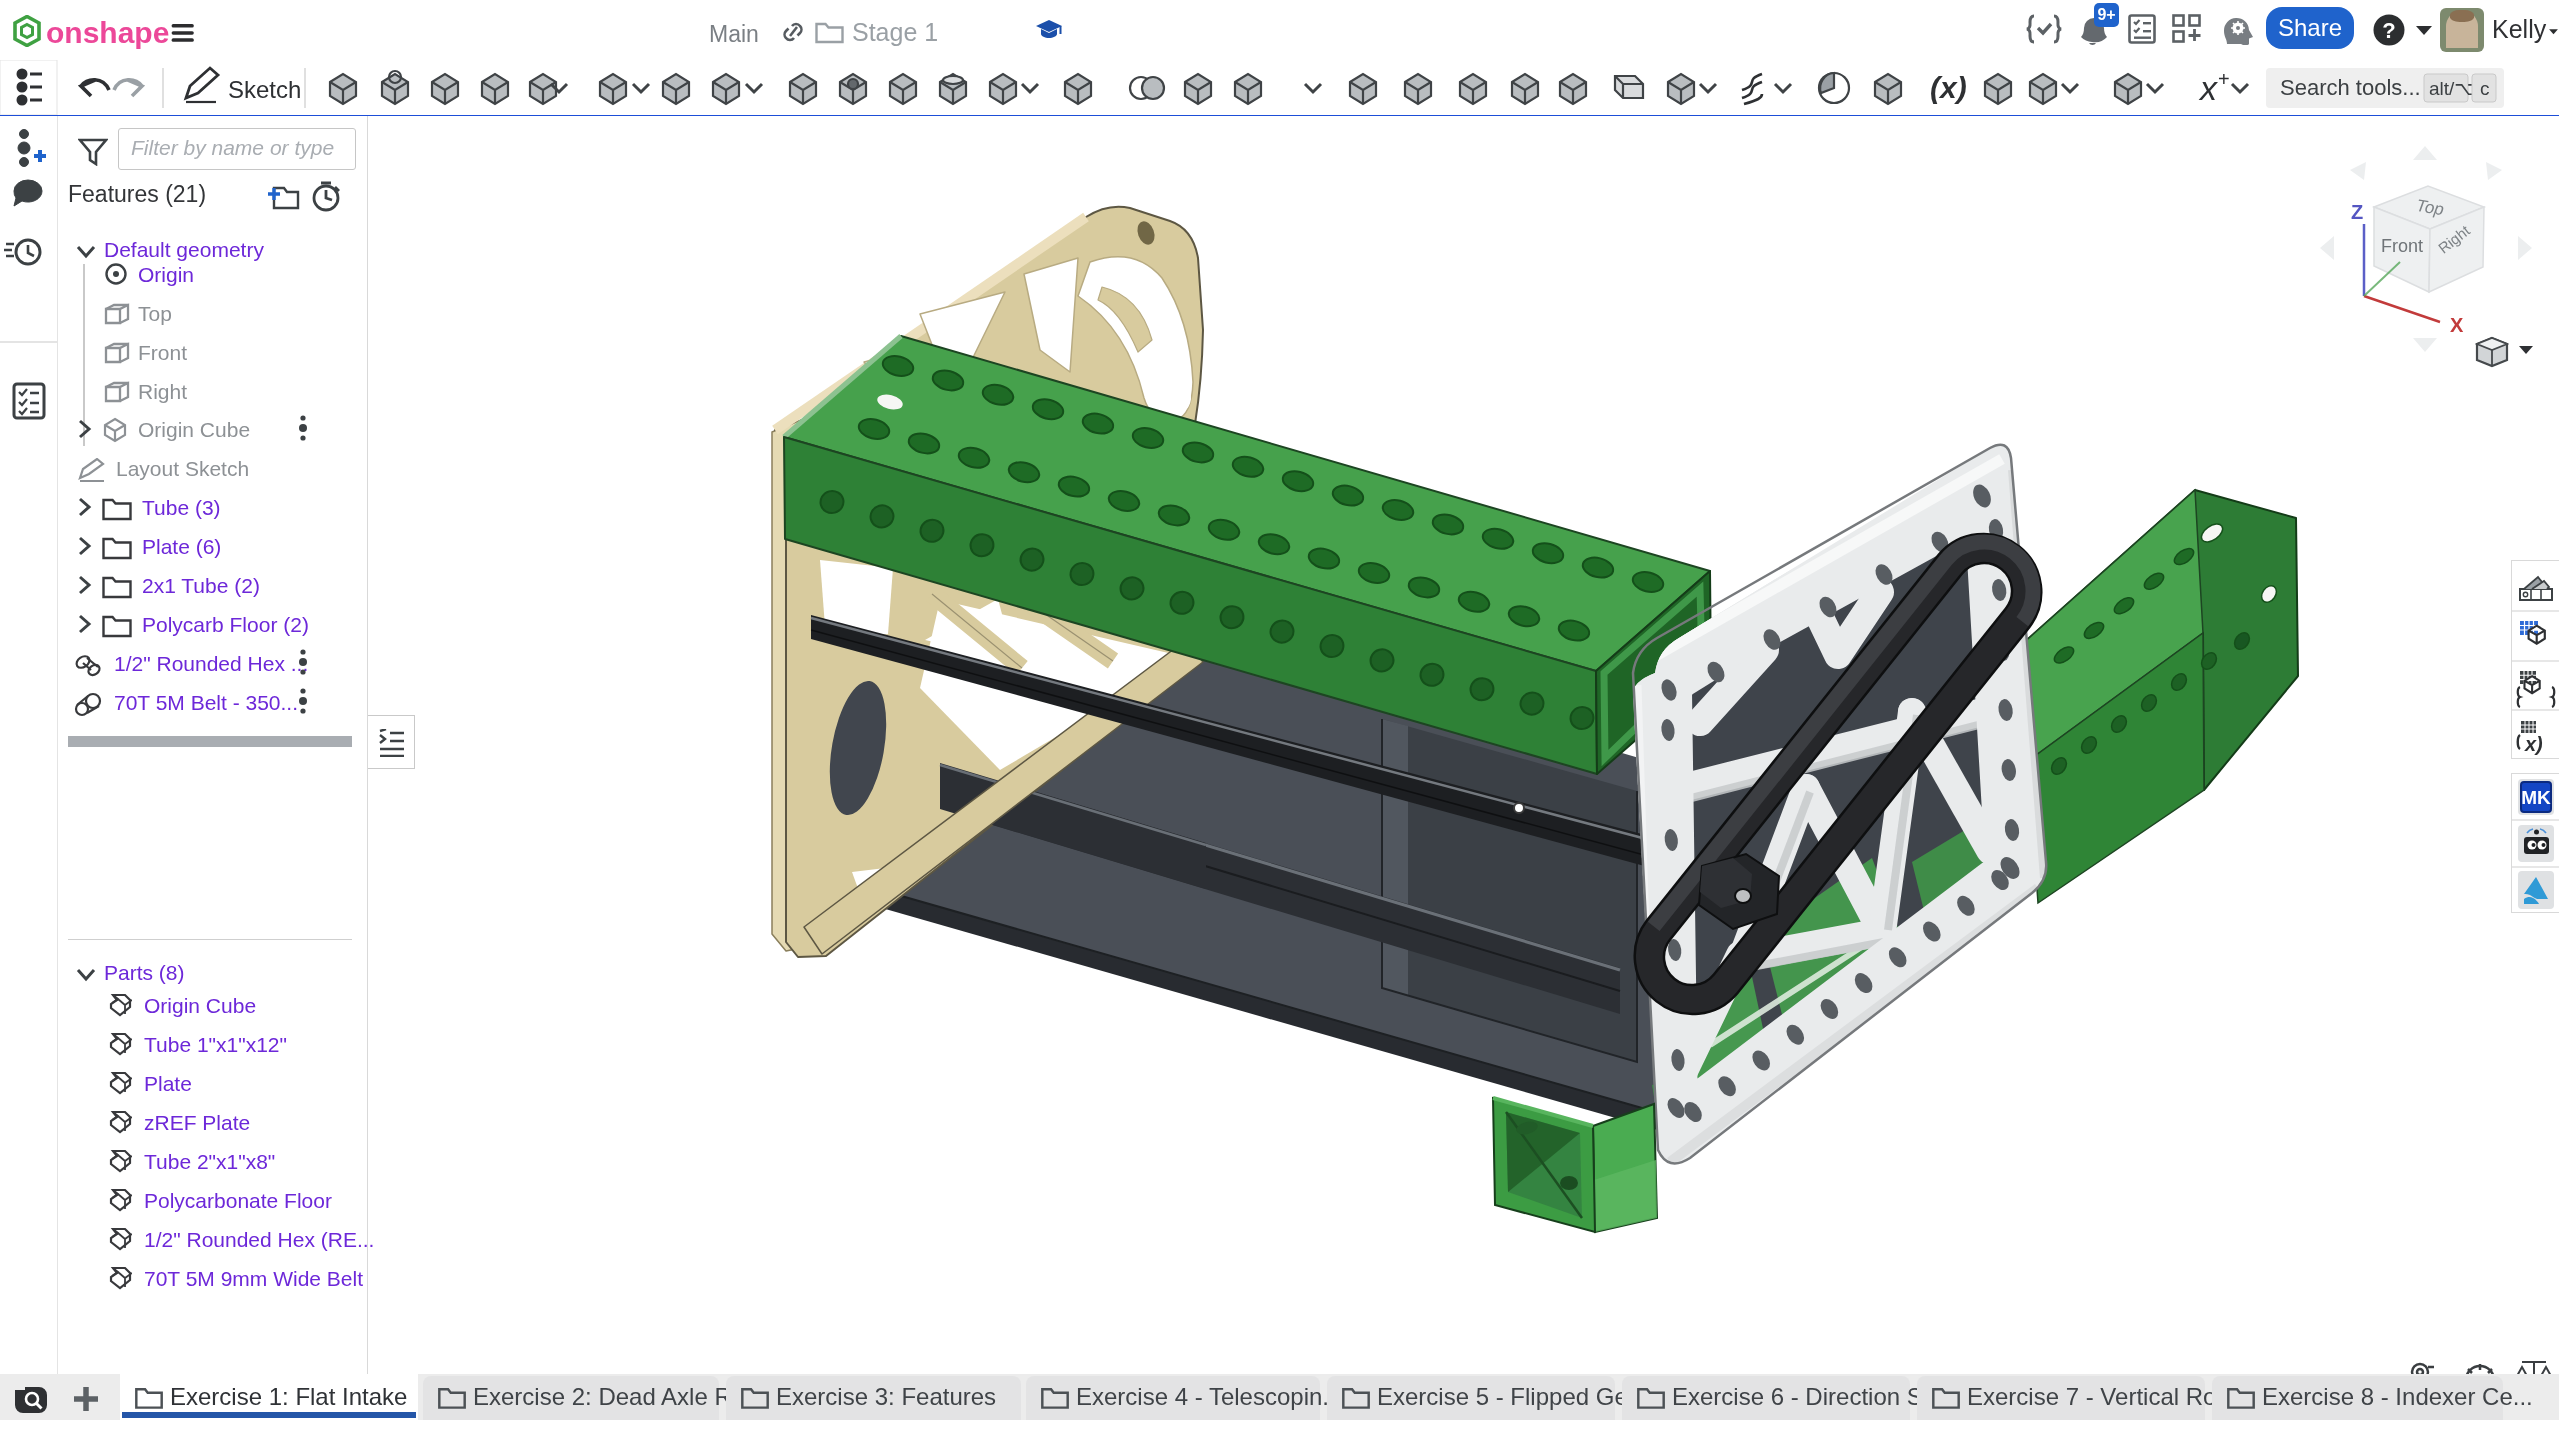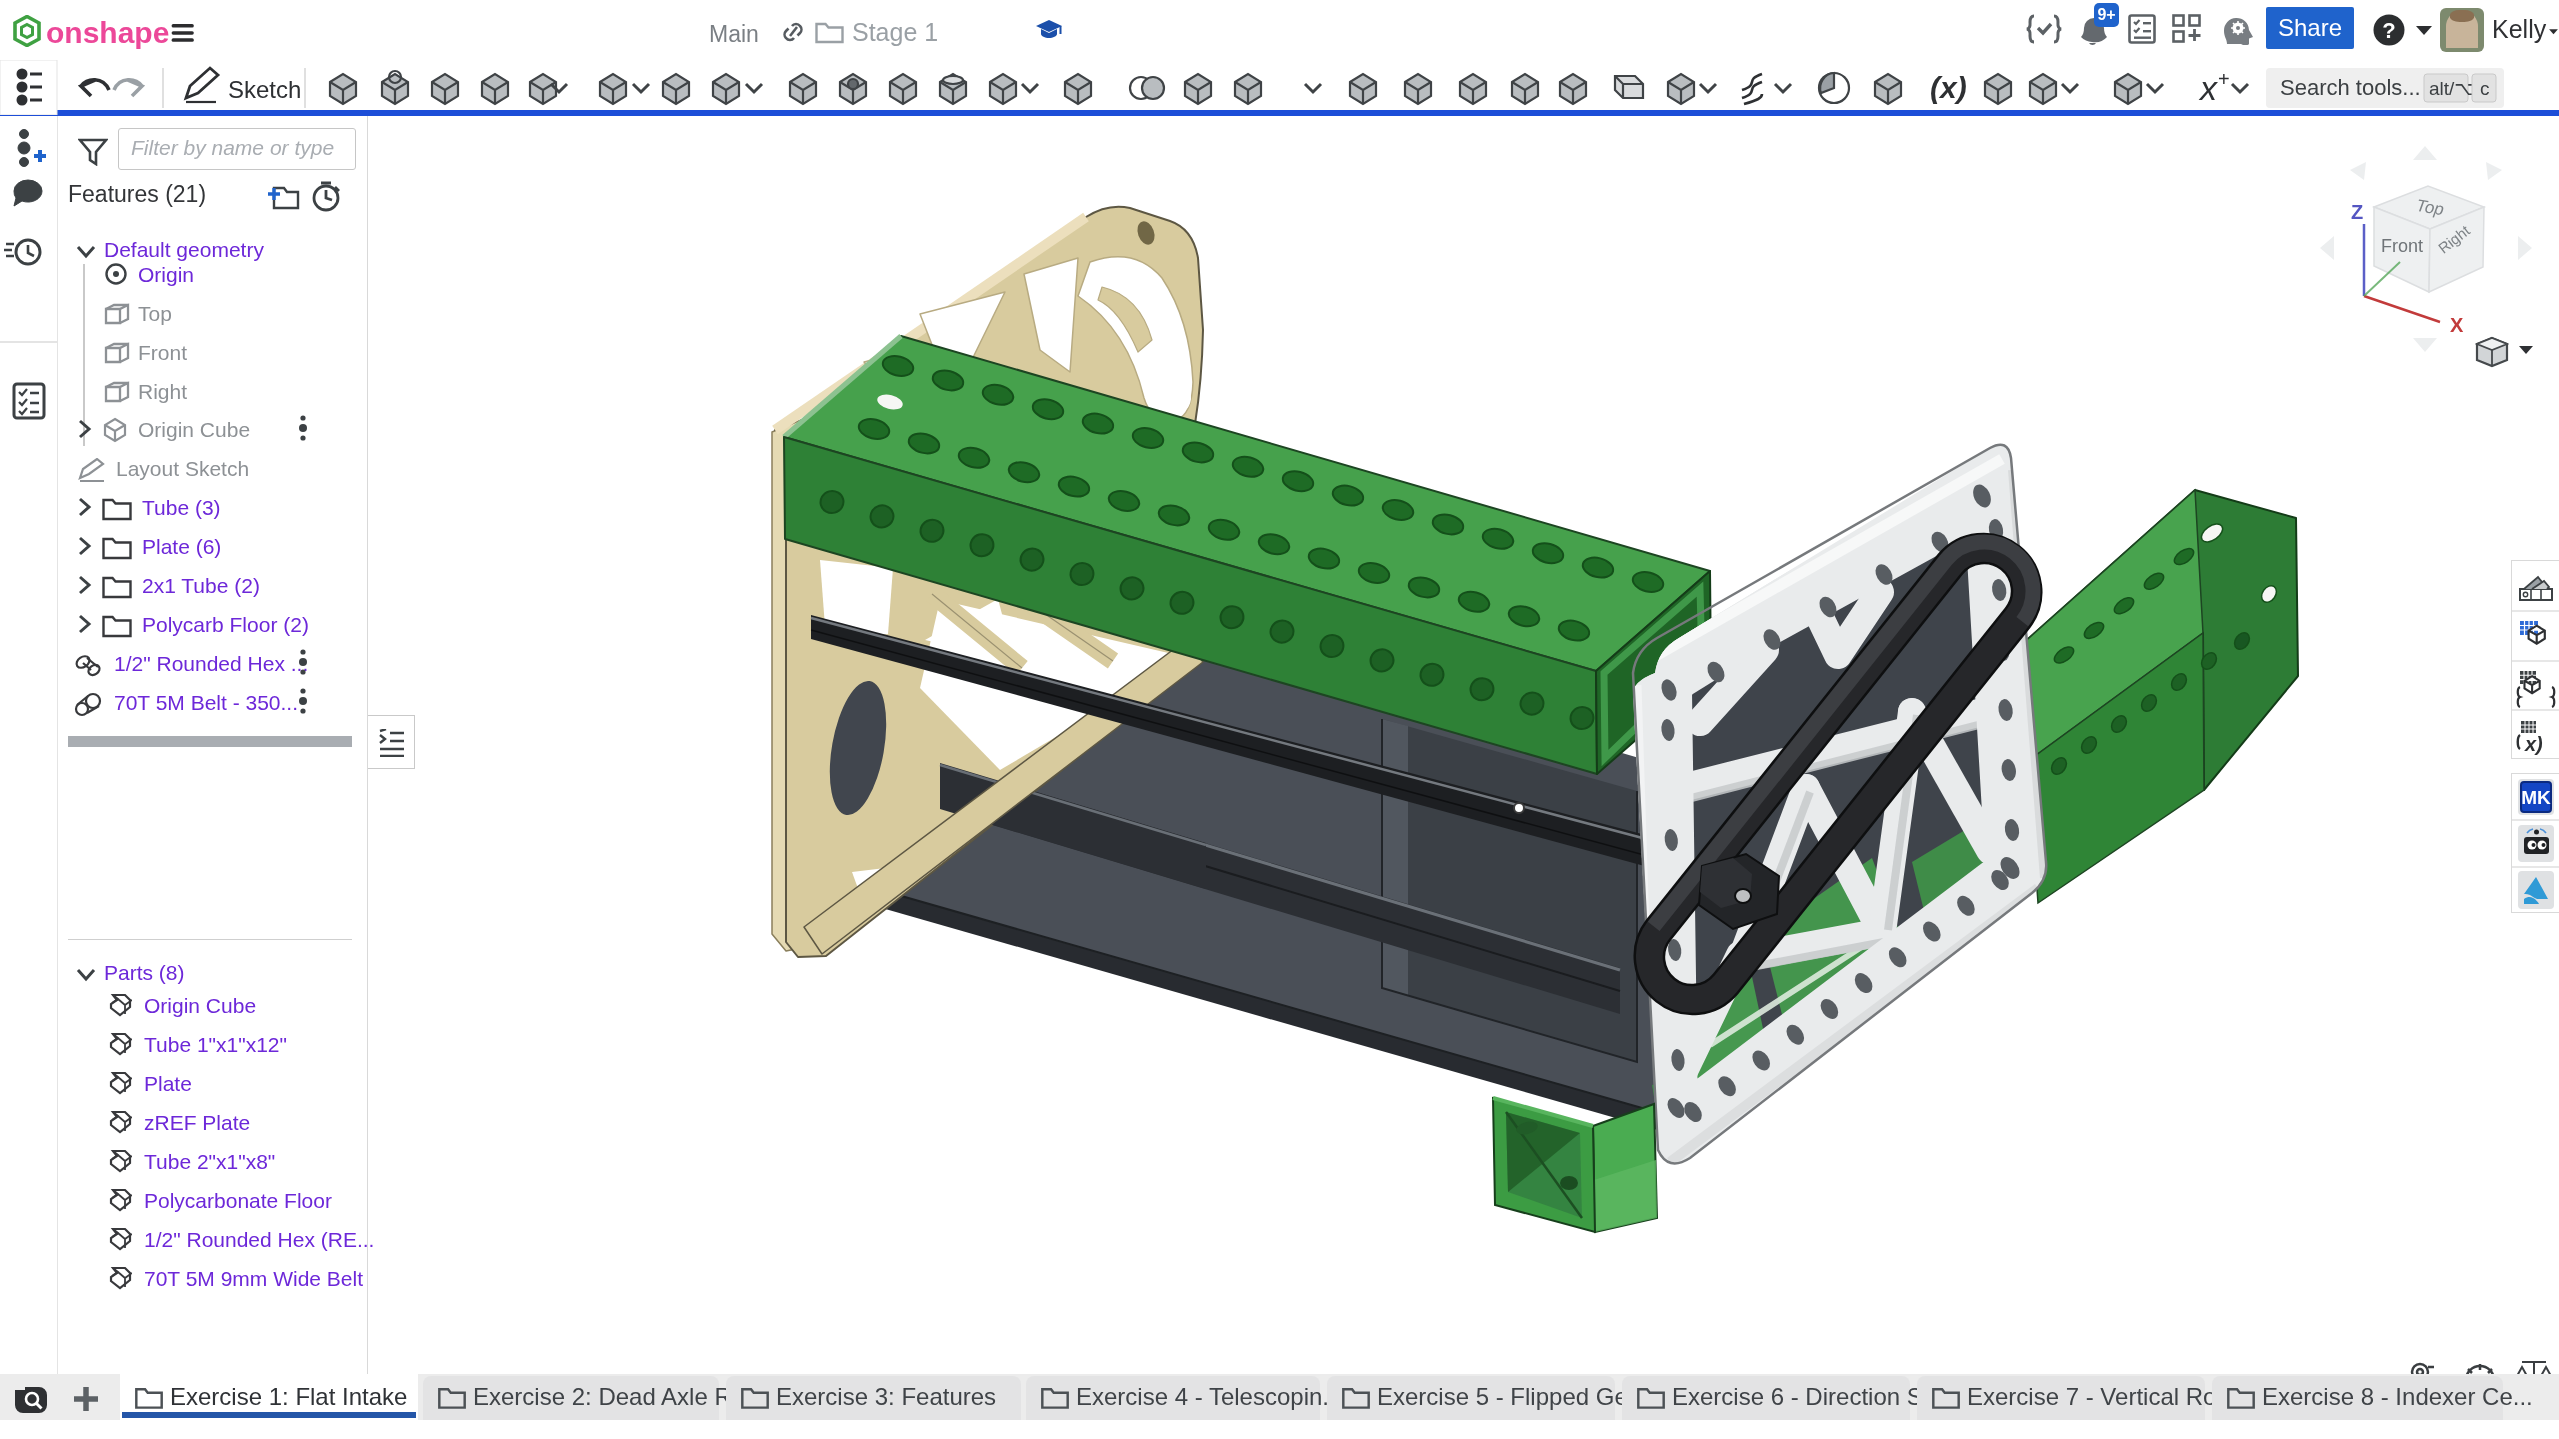--- a/index.html
+++ b/index.html
@@ -1,21 +1,21 @@
 <!DOCTYPE html>
 <html><head>
 <meta charset="utf-8">
 <style>
   * { margin:0; padding:0; box-sizing:border-box; }
   html,body { width:2559px; height:1439px; overflow:hidden; background:#fff;
     font-family:"Liberation Sans", sans-serif; }
   .abs { position:absolute; }
   #header { position:absolute; left:0; top:0; width:2559px; height:60px; background:#fff; }
   #toolbar { position:absolute; left:0; top:60px; width:2559px; height:56px; background:#fff;
-    border-bottom:6px solid #1d4ed8; }
+    border-bottom:1px solid #1d4ed8; }
   #leftrail { position:absolute; left:0; top:116px; width:58px; height:1277px; background:#fff;
     border-right:1px solid #e4e4e4; }
   #leftpanel { position:absolute; left:58px; top:116px; width:310px; height:1277px; background:#fff;
     border-right:1px solid #d9d9d9; border-bottom:1px solid #d9d9d9;}
   #bottombar { position:absolute; left:0; top:1374px; width:2559px; height:46px; background:#ececec; }
   #rightrail { position:absolute; left:2511px; top:560px; width:48px; height:199px; background:#fff;
     border:1px solid #d9d9d9; border-right:none; }
   #rightrail2 { position:absolute; left:2511px; top:773px; width:48px; height:140px; background:#fff;
     border:1px solid #d9d9d9; border-right:none; }
   .row { position:absolute; left:0; width:310px; height:38px; font-size:21px; color:#6d28d9; }
@@ -389,21 +389,21 @@
     <rect x="1.5" y="17.5" width="10" height="10" fill="none" stroke="#5c6165" stroke-width="2.6"></rect>
     <path d="M22.5 15 v12 M16.5 21.5 h12" stroke="#5c6165" stroke-width="2.8"></path>
   </svg>
 
   <svg class="abs" style="left:2222px;top:13px" width="32" height="32" viewBox="0 0 32 32">
     <path d="M5 31 c0-5-3-7-3-13 a12.5 12.5 0 0 1 25-1 l4 7 l-4 1.5 v5 c0 1.5-2 2-6 1.5 l-2-1 l-1 0 z" fill="#787d82"></path>
     <circle cx="16" cy="15" r="5.5" fill="#fff"></circle>
     <circle cx="16" cy="15" r="2" fill="#787d82"></circle>
     <path d="M16 8 v3 M16 19 v3 M9 15 h3 M20 15 h3 M11 10 l2 2 M19 18 l2 2 M21 10 l-2 2 M13 18 l-2 2" stroke="#fff" stroke-width="1.6"></path>
   </svg>
-  <div class="abs" style="left:2266px;top:7px;width:88px;height:42px;background:#1f63cc;border-radius:2px;color:#fff;font-size:24px;text-align:center;line-height:42px;">Share</div>
+  <div class="abs" style="left:2266px;top:7px;width:88px;height:42px;background:#1f63cc;border-radius:16px;color:#fff;font-size:24px;text-align:center;line-height:42px;">Share</div>
 
   <svg class="abs" style="left:2372px;top:13px" width="34" height="34" viewBox="0 0 34 34">
     <circle cx="17" cy="17" r="15.5" fill="#2c2e30"></circle>
     <text x="17" y="25" font-size="22" fill="#fff" text-anchor="middle" font-weight="bold">?</text>
   </svg>
   <svg class="abs" style="left:2414px;top:24px" width="20" height="14" viewBox="0 0 20 14">
       <path d="M2 2 L10 11 L18 2 Z" fill="#2c2e30"></path>
     </svg>
 
   <div class="abs" style="left:2440px;top:8px;width:44px;height:44px;border-radius:6px;background:#7d8a6e;overflow:hidden;">

